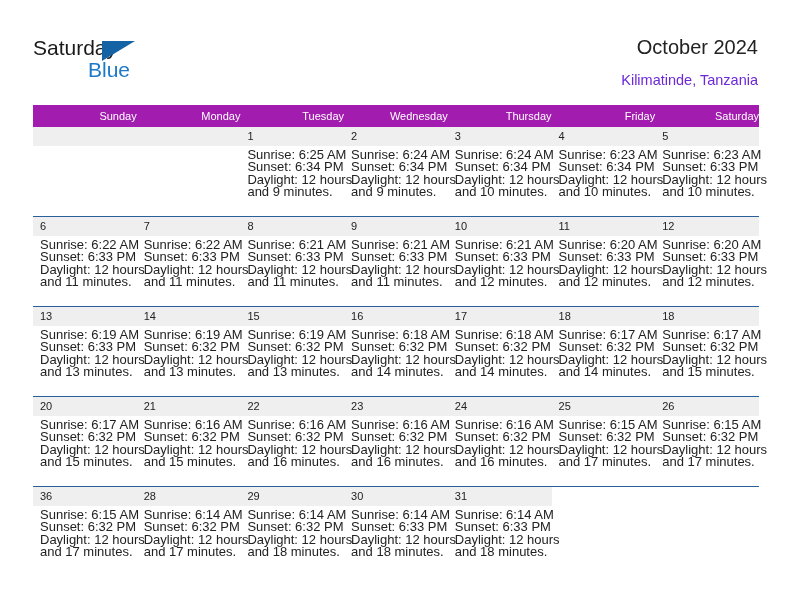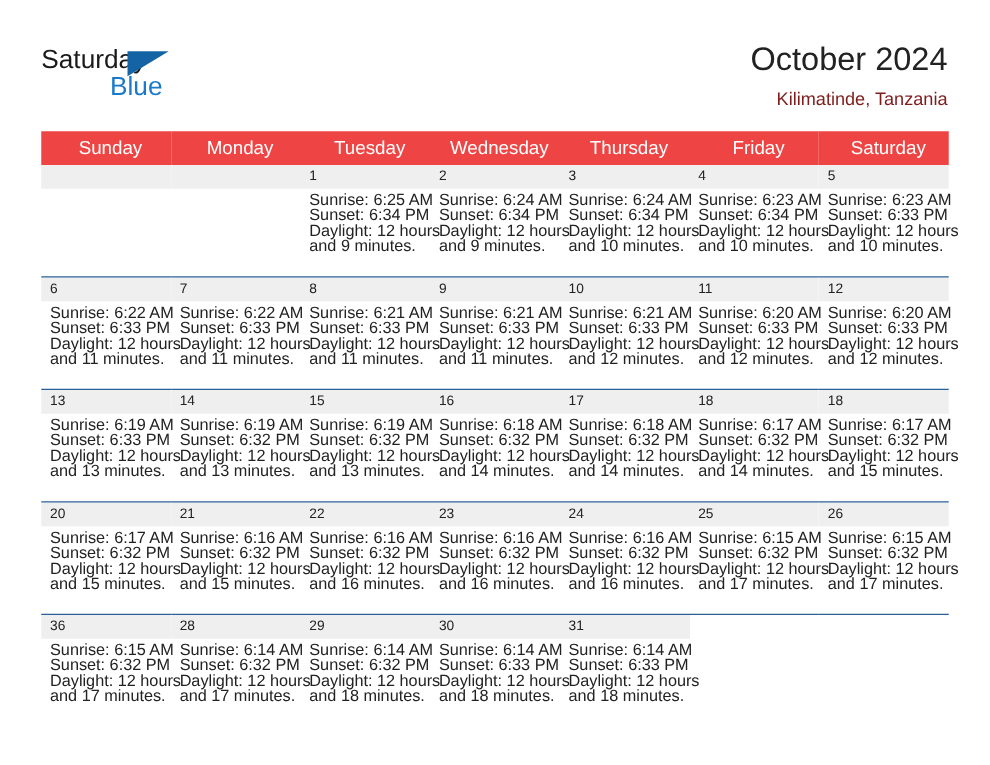--- a/index.html
+++ b/index.html
@@ -63,48 +63,48 @@
     font-family: "Liberation Sans", sans-serif;
     text-align: right;
   }
   .title-block {
     position: absolute;
     right: 34px;
     top: 32px;
     text-align: right;
   }
   .cal-title {
-    font-size: 26px;
+    font-size: 20px;
     color: #222222;
     line-height: 30px;
     white-space: nowrap;
   }
   .cal-sub {
     font-size: 14.5px;
-    color: #7f1d1d;
+    color: #6d28d9;
     line-height: 20px;
     margin-top: 8px;
     white-space: nowrap;
   }
 
   
   .cal {
     position: absolute;
     left: 33px;
     top: 105px;
     width: 726px;
     border-collapse: collapse;
     table-layout: fixed;
   }
   .cal th {
-    background: #ef4444;
+    background: #a21caf;
     color: #ffffff;
-    font-size: 15px;
+    font-size: 11px;
     font-weight: normal;
-    text-align: center;
+    text-align: right;
     padding: 5px 0 5px 7px;
     height: 11px;
     border: none;
   }
   .cal td {
     vertical-align: top;
     padding: 0;
     border: none;
     border-top: 1px solid #2a6099;
     height: 89px;

